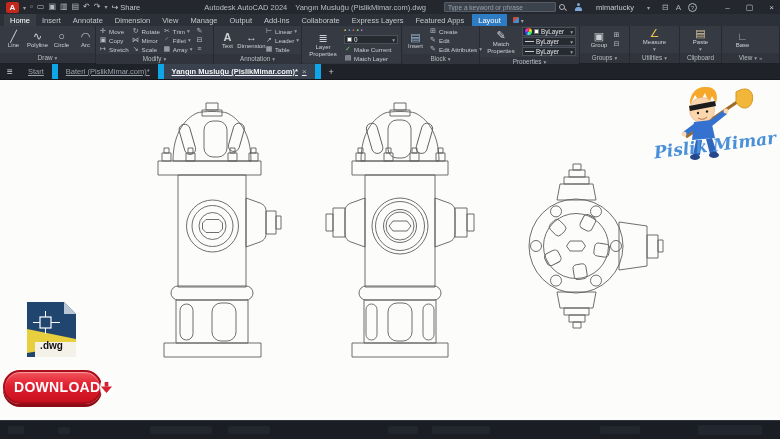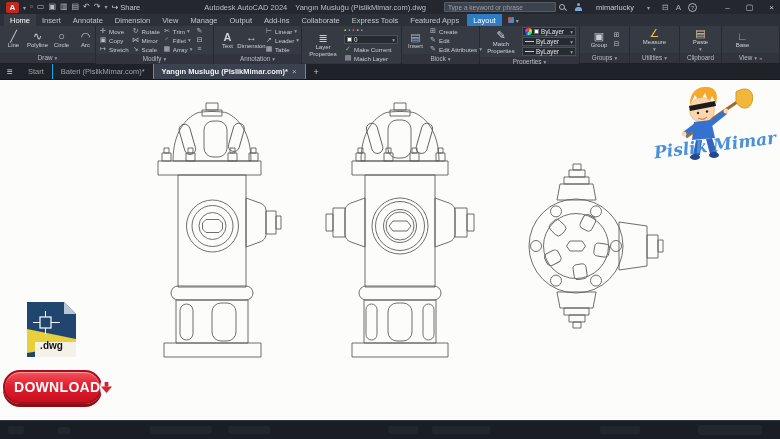--- a/index.html
+++ b/index.html
@@ -72,21 +72,21 @@
            background:conic-gradient(#e33,#ee3,#3e3,#3ee,#33e,#e3e,#e33); }
   .lineglyph { width:9px; height:1px; background:#c6cad0; }
   .ic-green { color:#6fbf6f; } .ic-yellow { color:#e8c14a; } .ic-blue { color:#9ab4d0; }
   .ic-tan { color:#d8c49a; } .ic-dim { color:#9aa0a8; }
 
   
   .filetabs { position:absolute; left:0; top:64px; width:780px; height:16px; background:#1f2229;
               display:flex; align-items:stretch; border-bottom:1px solid #15181d; }
   .burger { width:20px; color:#d0d3d8; font-size:10px; display:flex; align-items:center; justify-content:center; }
   .ftab { display:flex; align-items:center; gap:4px; padding:0 8px; font-size:7.5px; color:#9ba1aa;
-          border-right:1px solid #0ea5e9; white-space:nowrap; }
+          border-right:6px solid #0ea5e9; white-space:nowrap;text-decoration:underline; }
   .ftab.active { background:#39424e; color:#f0f2f5; font-weight:bold; }
   .ftclose { color:#aeb4bc; font-weight:normal; font-size:8px; }
   .ftplus { display:flex; align-items:center; padding:0 8px; color:#c3c7cd; font-size:9px; }
 
   
   .canvas { position:absolute; left:0; top:80px; width:780px; height:340px; background:#fcfcfb; }
   .drawing { position:absolute; left:0; top:0; }
   .brand { position:absolute; left:652px; top:55px; width:126px; text-align:center;
            transform:rotate(-7deg); font-family:"DejaVu Serif", serif; font-style:italic;
            font-weight:bold; font-size:17px; color:#4a90d9; }
@@ -175,21 +175,21 @@
     <div class="rtab">
         <span>Output</span>
       </div>
     <div class="rtab">
         <span>Add-ins</span>
       </div>
     <div class="rtab">
         <span>Collaborate</span>
       </div>
     <div class="rtab">
-        <span>Express Tools</span>
+        <span>Express Layers</span>
       </div>
     <div class="rtab">
         <span>Featured Apps</span>
       </div>
     <div class="rtab layout">
         <span>Layout</span>
       </div>
     <div class="tabextra">
       <span class="gridic"></span>
       <span class="tinycaret">▾</span>

